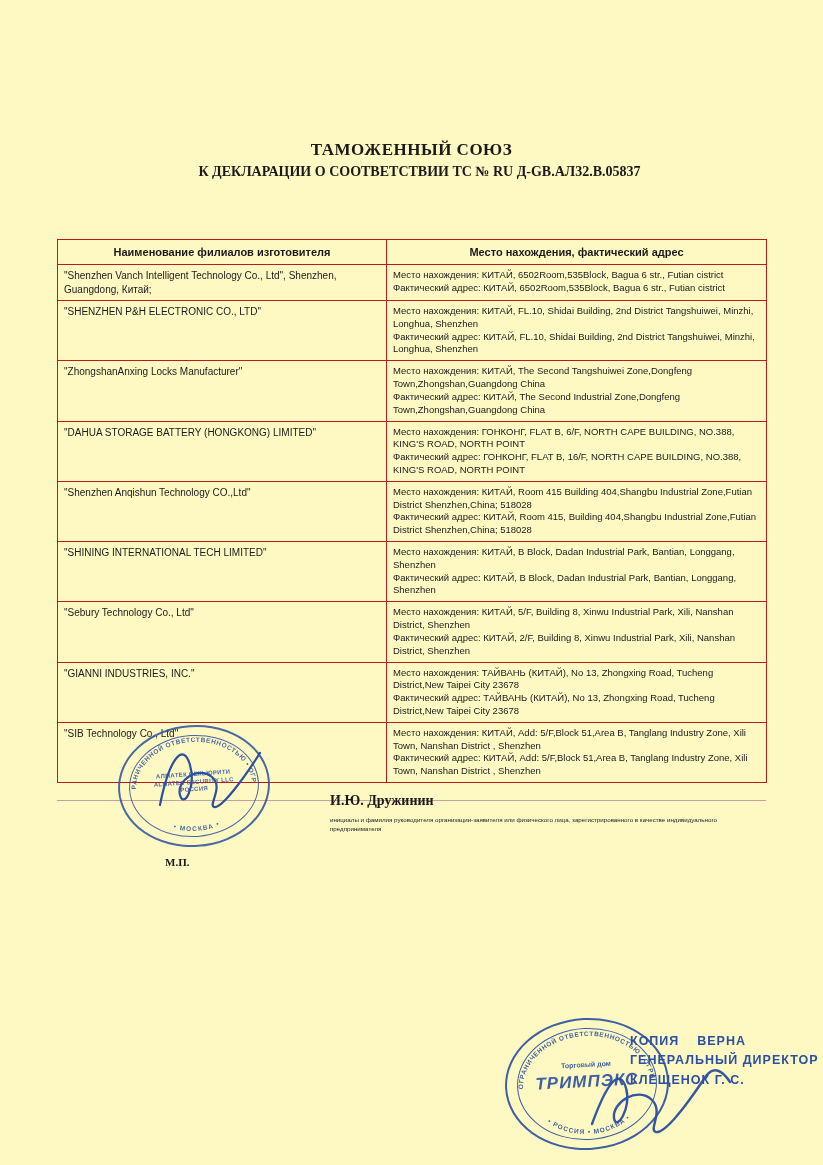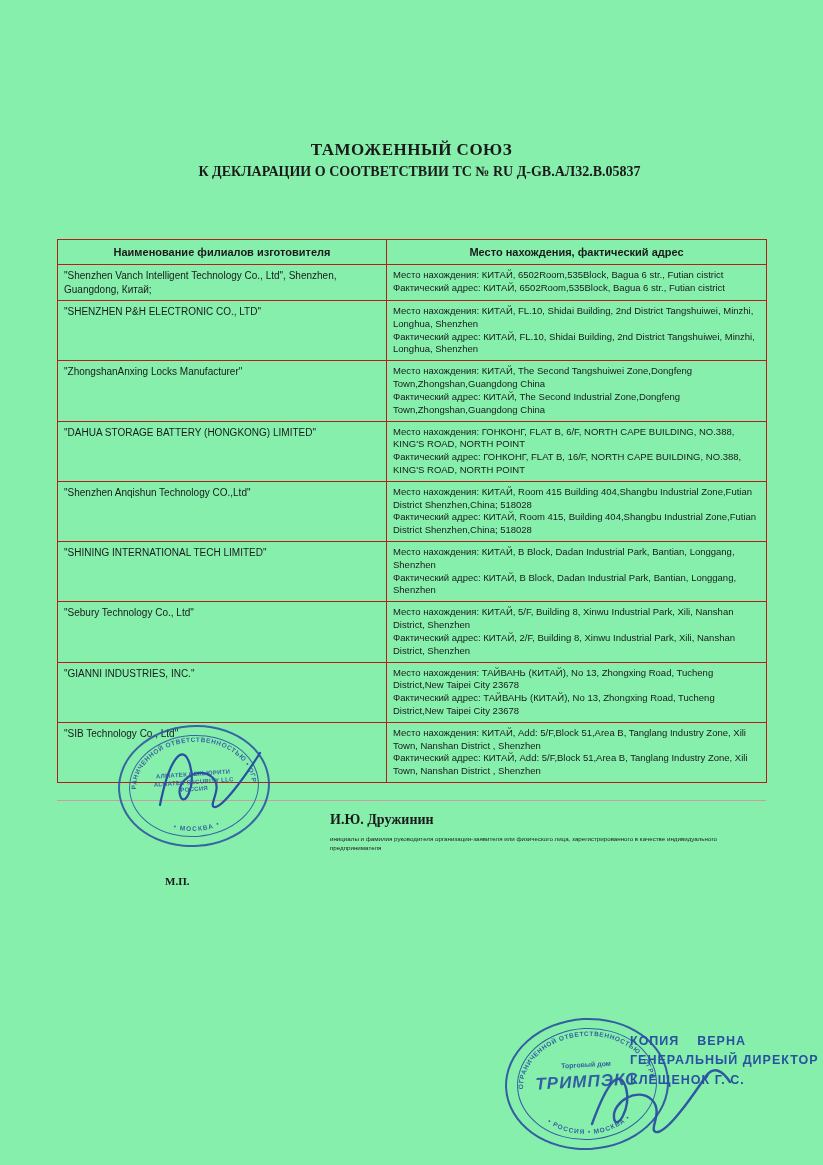--- a/index.html
+++ b/index.html
@@ -11,21 +11,21 @@
     width: 823px;
     height: 1165px;
     position: relative;
     font-family: "Liberation Sans", sans-serif;
     color: #1a1a1a;
     overflow: hidden;
   }
   .page {
     position: absolute;
     inset: 0;
-    background: #86efac;
+    background: #fef9c3;
   }
   .header-block {
     position: absolute;
     top: 140px;
     left: 0;
     width: 823px;
     text-align: center;
   }
   .doc-title {
     font-family: "Liberation Serif", serif;
@@ -83,21 +83,21 @@
     line-height: 1.35;
   }
   td.addr {
     font-size: 9.5px;
     line-height: 1.35;
   }
   td.addr .line { display: block; }
   td.addr .gap { height: 3px; }
   .signature-area {
     position: absolute;
-    top: 812px;
+    top: 793px;
     left: 0;
     width: 686px;
     height: 70px;
   }
   .sign-name {
     position: absolute;
     left: 330px;
     top: 0px;
     font-family: "Liberation Serif", serif;
     font-size: 14px;

